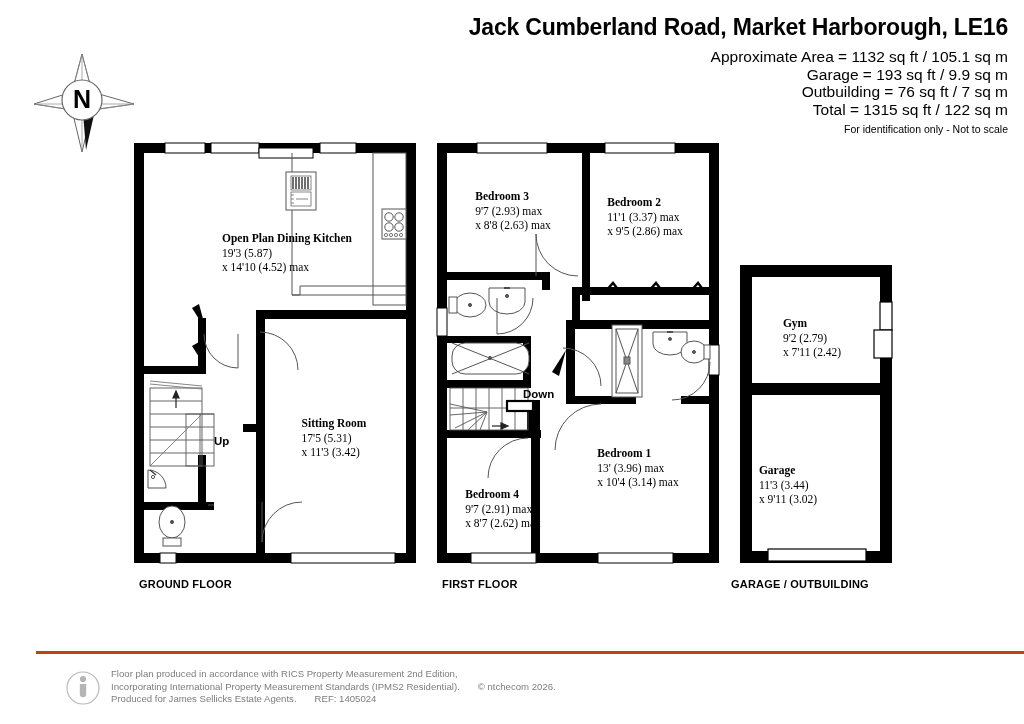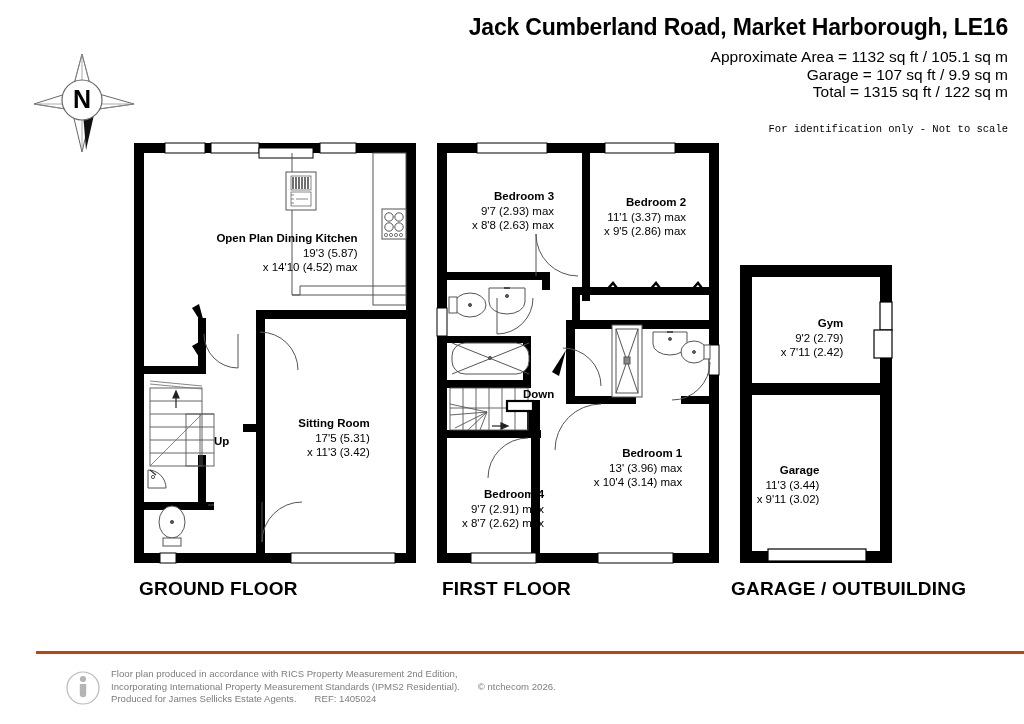--- a/index.html
+++ b/index.html
@@ -18,43 +18,44 @@
     font-size:23px;font-weight:bold;letter-spacing:-0.2px;
     white-space:nowrap;
   }
   #areas{
     position:absolute;right:16px;top:48px;
     text-align:right;font-size:15.5px;line-height:17.5px;
   }
   #areas div{white-space:nowrap;}
   #disclaimer{
     position:absolute;right:16px;top:123px;
-    text-align:right;font-size:10.5px;white-space:nowrap;font-family:Liberation Mono, monospace;
+    text-align:right;font-size:10.5px;white-space:nowrap;
   }
 
   
   #compass{position:absolute;left:30px;top:48px;width:112px;height:112px;}
 
   
   #plan{position:absolute;left:0;top:0;width:1024px;height:724px;}
 
   
   .floor-caption{
-    position:absolute;font-size:19px;font-weight:bold;letter-spacing:.2px;
+    position:absolute;font-size:11px;font-weight:bold;letter-spacing:.2px;
     white-space:nowrap;
   }
   #cap-ground{left:139px;top:578px;}
   #cap-first{left:434px;top:578px;padding-left:8px;}
   #cap-garage{left:731px;top:578px;}
 
   
   .room{
-    position:absolute;text-align:right;white-space:nowrap;
+    position:absolute;text-align:left;white-space:nowrap;
     transform:translateX(-50%);
     line-height:14.5px;
+    font-family:Liberation Serif, serif;
   }
   .room .rname{font-size:11.5px;font-weight:bold;display:block;}
   .room .rdim{font-size:11.5px;display:block;}
   .stair-label{position:absolute;font-size:11.5px;font-weight:bold;white-space:nowrap;margin-top:9px;}
 
   
   #footer{
     position:absolute;left:0;right:0;bottom:0;height:70px;
     border-top:3px solid #c2410c;
     margin-left:36px;
@@ -69,21 +70,22 @@
 </style>
 </head>
 <body>
 
 <div class="page">
 
   <div id="title">Jack Cumberland Road, Market Harborough, LE16</div>
 
   <div id="areas">
     <div>Approximate Area = 1132 sq ft / 105.1 sq m</div>
-    <div>Garage = 107 sq ft / 9.9 sq m</div>
+    <div>Garage = 193 sq ft / 9.9 sq m</div>
+    <div>Outbuilding = 76 sq ft / 7 sq m</div>
     <div>Total = 1315 sq ft / 122 sq m</div>
   </div>
 
   <div id="disclaimer">For identification only - Not to scale</div>
 
   <svg id="compass" viewBox="0 0 112 112">
     <g fill="none" stroke="#555" stroke-width="1">
 
       <polygon points="52,6 62,44 104,56 62,62 52,104 42,62 4,56 42,44" fill="#ffffff" stroke="#666" stroke-width="1"></polygon>
       <line x1="52" y1="6" x2="52" y2="104" stroke="#888" stroke-width="0.7"></line>

